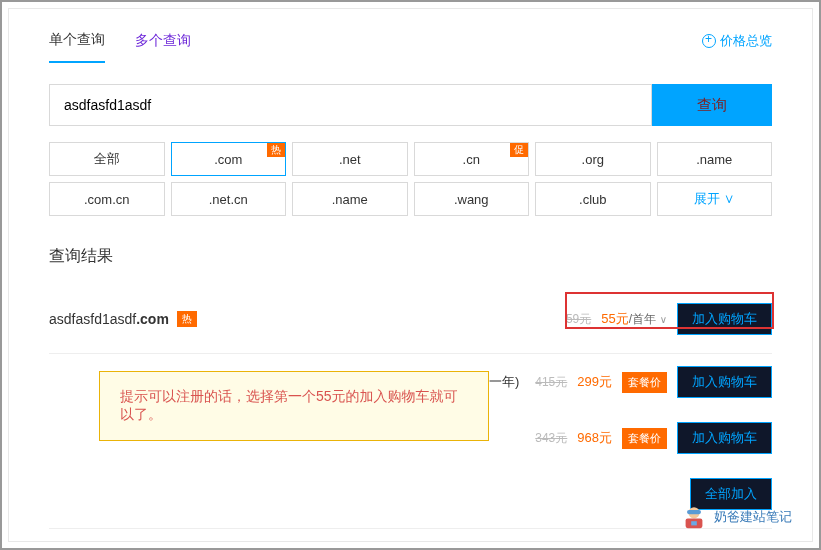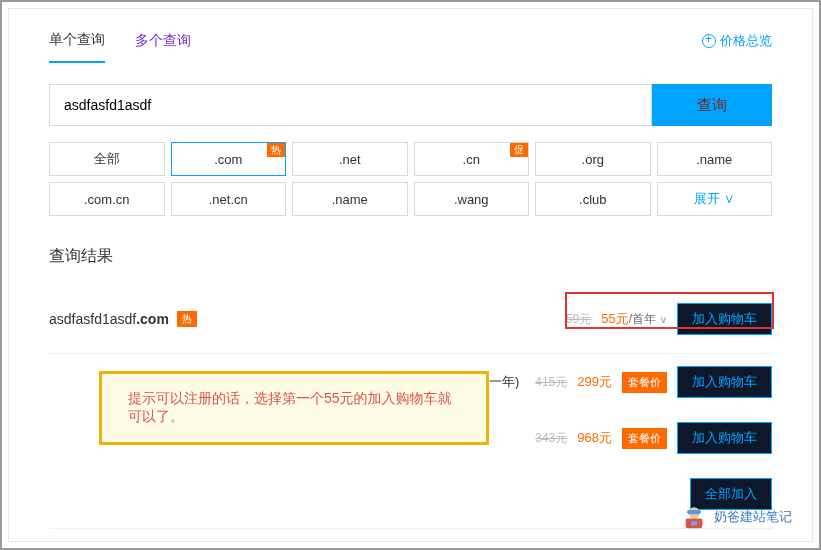--- a/index.html
+++ b/index.html
@@ -36,21 +36,21 @@
     .per-year { color: #666; font-size: 12px; }
     .dropdown-icon { color: #999; font-size: 10px; }
     .add-cart-btn { border: 1px solid #00a4ff; color: #00a4ff; background: #0f172a; padding: 6px 14px; font-size: 13px; cursor: pointer; }
     .combo-badge { background: #ff6a00; color: #fff; font-size: 11px; padding: 3px 6px; }
     
     .highlight-box { border: 2px solid #d33; padding: 0; position: absolute; right: 38px; top: 283px; width: 209px; height: 37px; pointer-events: none; }
     
     .subitem { display: flex; align-items: center; padding: 12px 0; justify-content: flex-end; gap: 10px; }
     .subitem-label { font-size: 13px; color: #333; margin-right: 6px; }
     
-    .note-box { background: #fffce6; border: 3px solid #eab308; padding: 16px 26px; color: #d9534f; font-size: 14px; position: absolute; left: 90px; top: 362px; width: 390px; }
+    .note-box { background: #fffce6; border: 1px solid #eab308; padding: 16px 20px; color: #d9534f; font-size: 14px; position: absolute; left: 90px; top: 362px; width: 390px; }
     
     .all-add-row { display: flex; justify-content: flex-end; padding: 12px 0 18px 0; }
     .hint-text { color: #999; font-size: 12px; padding: 14px 0 16px 0; border-top: 1px solid #eee; }
     
     .watermark { position: absolute; right: 20px; bottom: 10px; display: flex; align-items: center; gap: 6px; color: #3a7bb8; font-size: 13px; }
     .avatar { width: 28px; height: 28px; }
   </style>
 </head>
 <body>
 

